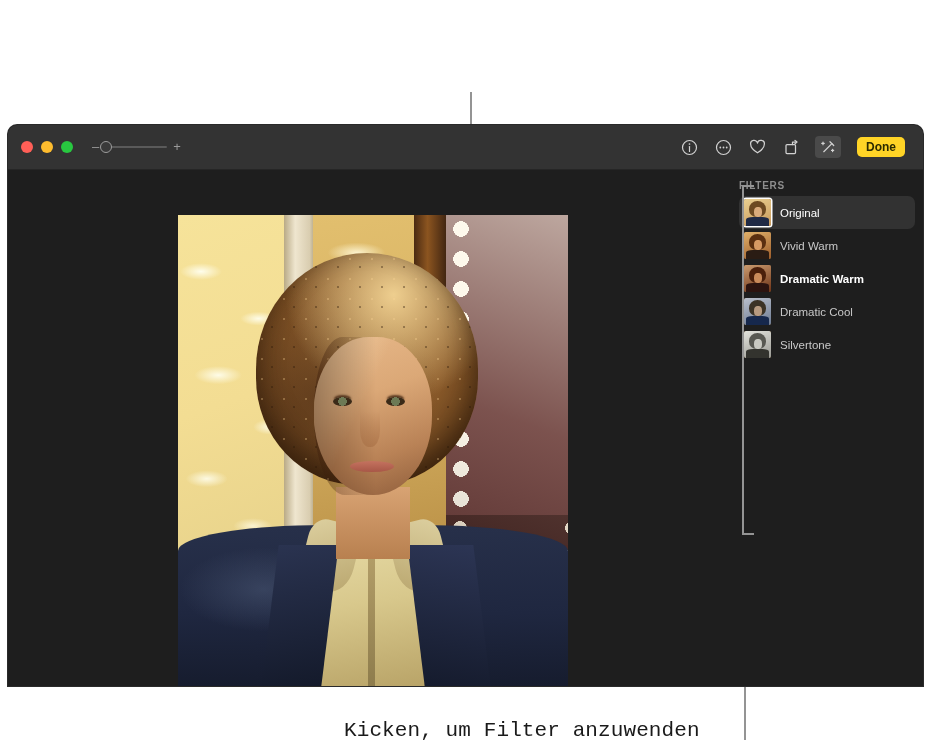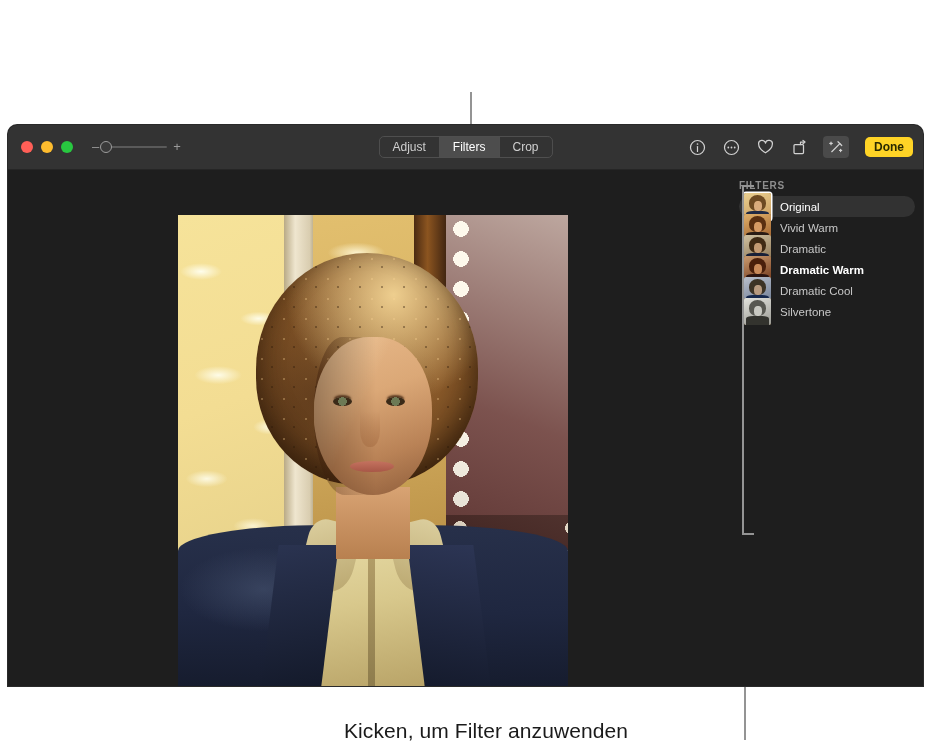--- a/index.html
+++ b/index.html
@@ -14,21 +14,21 @@
   
   .callout-text {
     position: absolute;
     color: #1a1a1a;
     font-size: 21px;
     line-height: 29px;
     white-space: pre-line;
     letter-spacing: 0.1px;
   }
   #callout-top { left: 474px; top: 4px; width: 400px; }
-  #callout-bottom { left: 344px; top: 716px; width: 400px; }
+  #callout-bottom { left: 344px; top: 716px; width: 400px; font-family: Liberation Mono, monospace; }
 
   .leader {
     position: absolute;
     background: #949494;
   }
   .leader-v { width: 2px; }
   .leader-h { height: 2px; }
 
   
   #window {
@@ -97,21 +97,21 @@
     font-size: 12px;
     color: #cfcfcf;
     border-right: 1px solid #4f4f4f;
     background: transparent;
   }
   .seg:last-child { border-right: none; }
   .seg.active { background: #4d4d4d; color: #ffffff; }
 
   #tool-icons {
     position: absolute;
-    right: 10px;
+    right: 18px;
     display: flex;
     align-items: center;
     gap: 14px;
   }
   .ticon {
     width: 20px; height: 20px;
     display: flex; align-items: center; justify-content: center;
     color: #d2d2d2;
   }
   .ticon svg { display: block; }
@@ -309,23 +309,23 @@
     letter-spacing: 0.7px;
     color: #8e8e8e;
     font-weight: bold;
     margin-bottom: 5px;
   }
   #filters-list { margin-top: 2px; }
   .filter-row {
     display: flex;
     align-items: center;
     gap: 9px;
-    height: 21px;
+    height: 33px;
     padding: 0 8px 0 5px;
-    border-radius: 12px;
+    border-radius: 7px;
   }
   .filter-row.selected-row { background: #323232; }
   .filter-thumb {
     width: 27px; height: 27px;
     border-radius: 2px;
     flex: 0 0 auto;
     overflow: hidden;
     position: relative;
     background: #7a5a32;
   }
@@ -393,25 +393,20 @@
       </div>
 
       <div class="zoom-slider">
         <span class="zs-sign">–</span>
         <span class="zs-track">
           <span class="zs-knob"></span>
         </span>
         <span class="zs-sign">+</span>
       </div>
 
-      <div id="segmented">
-        <div class="seg">Adjust</div>
-        <div class="seg active">Filters</div>
-        <div class="seg">Crop</div>
-      </div>
 
       <div id="tool-icons">
         <span class="ticon">
           <svg width="17" height="17" viewBox="0 0 17 17" fill="none" stroke="currentColor" stroke-width="1.2">
             <circle cx="8.5" cy="8.5" r="7"></circle>
             <circle cx="8.5" cy="5" r="0.85" fill="currentColor" stroke="none"></circle>
             <path d="M8.5 7.5v5" stroke-linecap="round"></path>
           </svg>
         </span>
         <span class="ticon">
@@ -490,29 +485,20 @@
             </div>
             <div class="filter-row">
               <div class="filter-thumb">
                 <div class="th-bg" style="background:linear-gradient(160deg,#e0b06a,#9c5c2a)"></div>
                 <div class="th-hair" style="background:#5a2f10"></div>
                 <div class="th-face" style="background:#d79a63"></div>
                 <div class="th-body" style="background:#2a1c14"></div>
               </div>
               <div class="filter-label">Vivid Warm</div>
             </div>
-            <div class="filter-row">
-              <div class="filter-thumb">
-                <div class="th-bg" style="background:linear-gradient(160deg,#cfc0a0,#8a7352)"></div>
-                <div class="th-hair" style="background:#3f2a14"></div>
-                <div class="th-face" style="background:#c39a72"></div>
-                <div class="th-body" style="background:#182038"></div>
-              </div>
-              <div class="filter-label">Dramatic</div>
-            </div>
             <div class="filter-row active-filter">
               <div class="filter-thumb">
                 <div class="th-bg" style="background:linear-gradient(160deg,#c99a6e,#6e3317)"></div>
                 <div class="th-hair" style="background:#4a1f0b"></div>
                 <div class="th-face" style="background:#c98a5a"></div>
                 <div class="th-body" style="background:#2c1410"></div>
               </div>
               <div class="filter-label">Dramatic Warm</div>
             </div>
             <div class="filter-row">

